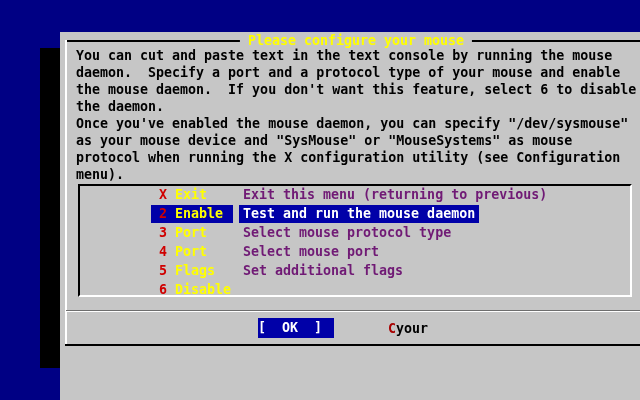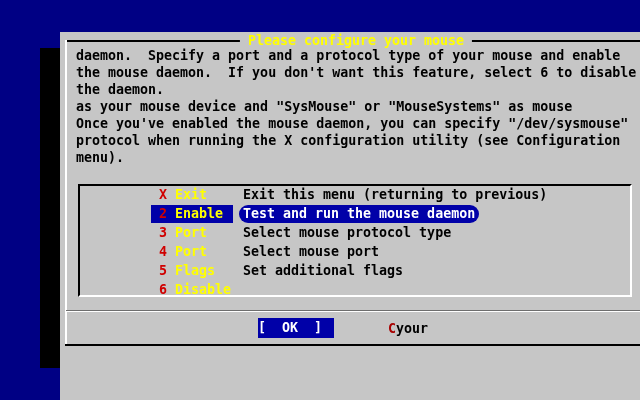--- a/index.html
+++ b/index.html
@@ -34,24 +34,24 @@
   }
   .mrow{position:absolute;left:0;right:0;height:19px;}
   .numlabel{
     position:absolute;left:71px;top:0;width:82px;height:18px;line-height:18px;
     box-sizing:border-box;padding-left:8px;white-space:pre;
   }
   .mnum{color:#d00000;}
   .mlabel{color:#ffff00;}
   .mdesc{
     position:absolute;left:159px;top:0;height:18px;line-height:18px;
-    padding:0 4px;white-space:pre;color:#000000;
+    padding:0 4px;white-space:pre;color:#701a75;
   }
   .mrow.sel .numlabel{background:#0000a8;}
-  .mrow.sel .mdesc{background:#0000a8;color:#fff;border-radius:9px;}
+  .mrow.sel .mdesc{background:#0000a8;color:#fff;}
   
   #sep{left:6px;top:278px;width:580px;height:0;
        border-top:1px solid #6e6e6e;border-bottom:1px solid #fff;}
   
   #okbtn{
     left:198px;top:286px;width:76px;height:20px;line-height:20px;
     background:#0000a8;color:#fff;text-align:left;white-space:pre;
   }
   #cancelbtn{left:328px;top:288px;height:18px;line-height:18px;white-space:pre;color:#000;}
   #cancelbtn .hotkey{color:#a80000;}
@@ -63,25 +63,26 @@
 
 <div id="win" class="abs">
   <div class="abs b-top"></div>
   <div class="abs b-left"></div>
   <div class="abs b-right"></div>
   <div class="abs b-bottom"></div>
 
   <div id="title" class="abs">Please configure your mouse</div>
 
   <div id="bodytext" class="abs">
+    <div>You can cut and paste text in the text console by running the mouse</div>
     <div>daemon.  Specify a port and a protocol type of your mouse and enable</div>
     <div>the mouse daemon.  If you don't want this feature, select 6 to disable</div>
     <div>the daemon.</div>
+    <div>Once you've enabled the mouse daemon, you can specify "/dev/sysmouse"</div>
     <div>as your mouse device and "SysMouse" or "MouseSystems" as mouse</div>
-    <div>Once you've enabled the mouse daemon, you can specify "/dev/sysmouse"</div>
     <div>protocol when running the X configuration utility (see Configuration</div>
     <div>menu).</div>
   </div>
 
   <div id="menubox" class="abs">
 
     <div class="mrow" style="top:0">
       <span class="numlabel"><span class="mnum">X</span> <span class="mlabel">Exit</span></span>
       <span class="mdesc">Exit this menu (returning to previous)</span>
     </div>

